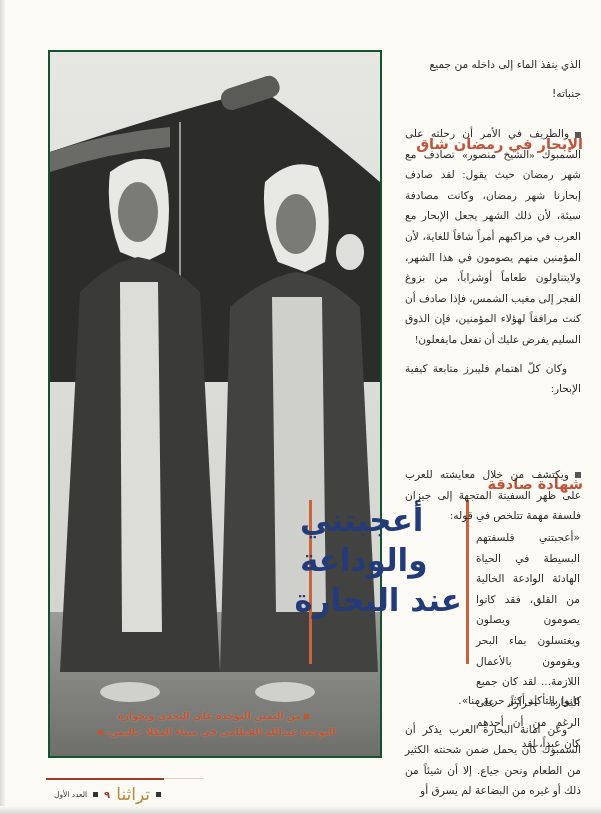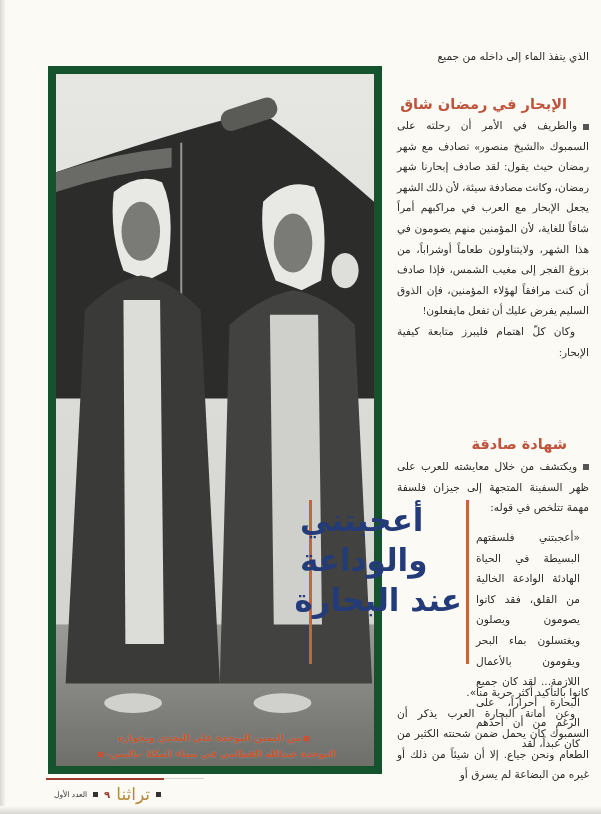--- a/index.html
+++ b/index.html
@@ -7,22 +7,22 @@
       width:601px; height:814px; overflow:hidden; position:relative;
       background:#fbfaf5;
       font-family:"DejaVu Sans", sans-serif;
       color:#2a2826;
     }
     .page-shadow { position:absolute; left:0; top:0; width:6px; height:814px; background:linear-gradient(to right,#d9d7d1,#fbfaf5); }
     .bottom-shadow { position:absolute; left:0; bottom:0; width:601px; height:8px; background:linear-gradient(to bottom,#fbfaf5,#d8d6d0); }
 
     
     .photo {
-      position:absolute; left:48px; top:66px; width:334px; height:708px;
-      border:8px solid #14532d; box-sizing:border-box; overflow:hidden;
+      position:absolute; left:48px; top:50px; width:334px; height:708px;
+      border:2px solid #14532d; box-sizing:border-box; overflow:hidden;
       background:#8a8a86;
     }
     .photo svg { position:absolute; left:0; top:0; width:100%; height:100%; }
     .caption {
       position:absolute; left:0; right:0; top:656px; text-align:center;
       direction:rtl; font-size:9.5px; font-weight:bold; line-height:16px;
       color:#c4532f; text-shadow:0 0 2px rgba(255,235,220,0.35);
     }
     .caption .sq { display:inline-block; width:5px; height:5px; background:#c4532f; margin:0 3px; vertical-align:middle; }
 
@@ -36,26 +36,26 @@
       font-size:31px; line-height:40px; color:#243b7a;
       letter-spacing:1px;
     }
     .title div { white-space:nowrap; }
 
     
     .col {
       position:absolute; right:12px; width:192px; direction:rtl; text-align:justify;
       font-size:10.6px; line-height:20.6px; color:#2d2b29;
     }
-    .col p { margin:0; }
+    .col p { margin:8px; }
     .col .indent { text-indent:14px; }
     .col .bullet { display:inline-block; width:6px; height:6px; background:#555; margin-left:6px; vertical-align:middle; }
     .heading {
-      position:absolute; right:34px; direction:rtl; text-align:right;
-      font-size:14.5px; font-weight:bold; color:#c0533a;
+      position:absolute; right:18px; direction:rtl; text-align:right;
+      font-size:14.5px; font-weight:bold; color:#c0533a;margin-top:40px;
     }
     .narrow {
       position:absolute; right:12px; width:122px; direction:rtl; text-align:justify;
       font-size:10.6px; line-height:20.6px; color:#2d2b29;
     }
     .narrow p { margin:9px; }
 
     
     .footer-rule { position:absolute; left:46px; top:778px; width:118px; height:2px; background:#9b3b2e; }
     .footer-rule-faint { position:absolute; left:164px; top:778px; width:40px; height:1px; background:#d8d2c8; }
@@ -116,20 +116,21 @@
 <div class="title-rule-left"></div>
 <div class="title-rule-right"></div>
 <div class="title">
   <div>أعجبتني</div>
   <div>والوداعة</div>
   <div>عند البحارة</div>
 </div>
 
 <div class="col" style="top:46px;">
   <p>الذي ينفذ الماء إلى داخله من جميع</p>
+  <p>جنباته!</p>
 </div>
 
 <div class="heading" style="top:96px;">الإبحار في رمضان شاق</div>
 
 <div class="col" style="top:116px;font-family:Liberation Serif, serif;">
   <p><span class="bullet"></span><span>والطريف في الأمر أن رحلته على السمبوك «الشيخ منصور» تصادف مع شهر رمضان حيث يقول: لقد صادف إبحارنا شهر رمضان، وكانت مصادفة سيئة، لأن ذلك الشهر يجعل الإبحار مع العرب في مراكبهم أمراً شاقاً للغاية، لأن المؤمنين منهم يصومون في هذا الشهر، ولايتناولون طعاماً أوشراباً، من بزوغ الفجر إلى مغيب الشمس، فإذا صادف أن كنت مرافقاً لهؤلاء المؤمنين، فإن الذوق السليم يفرض عليك أن تفعل مايفعلون!</span></p>
   <p class="indent">وكان كلّ اهتمام فليبرز متابعة كيفية الإبحار:</p>
 </div>
 
 <div class="heading" style="top:436px;">شهادة صادقة</div>

